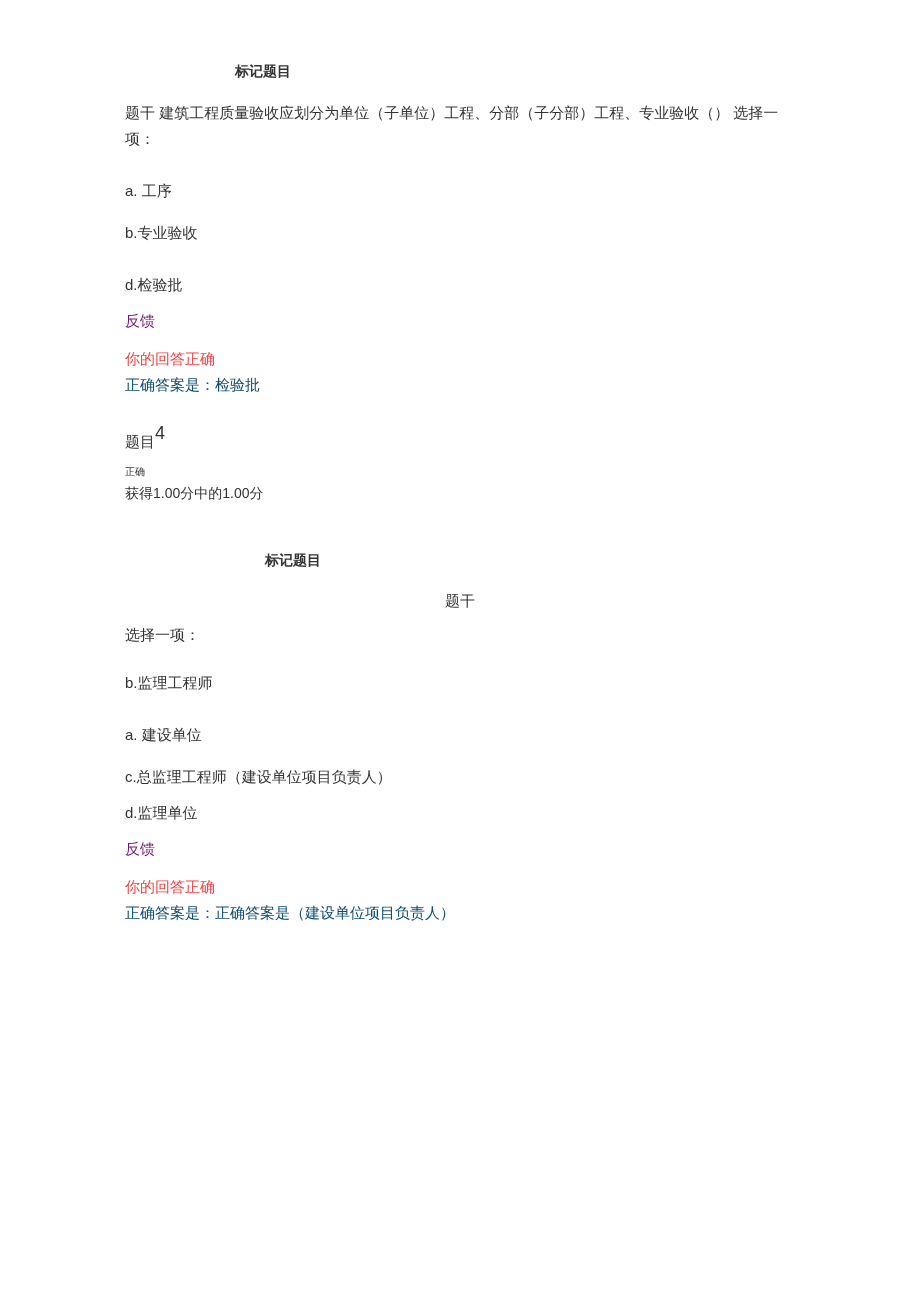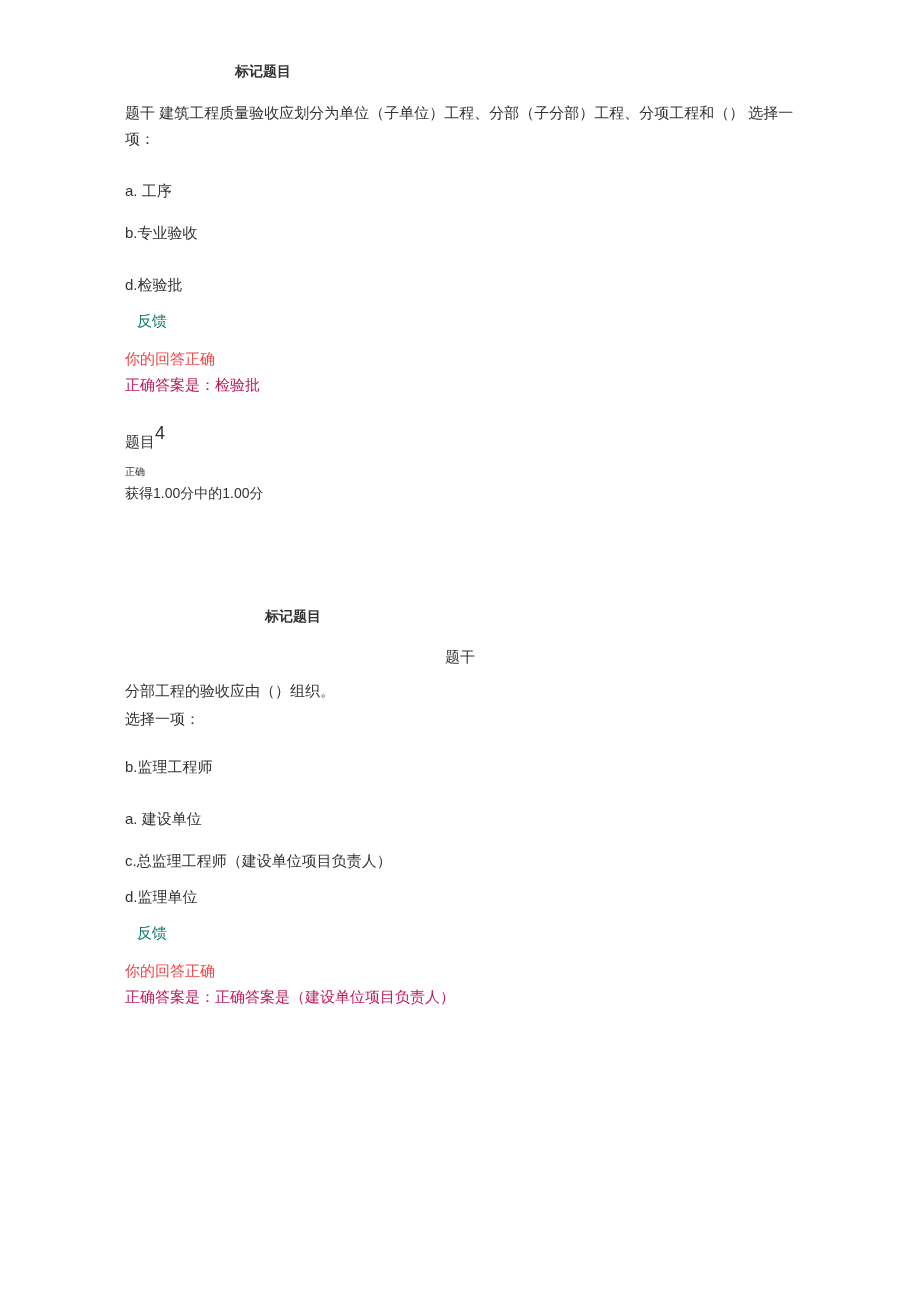--- a/index.html
+++ b/index.html
@@ -26,49 +26,48 @@
       margin-bottom: 28px;
       line-height: 1.7;
     }
     .option {
       margin-bottom: 28px;
     }
     .option-a {
       margin-bottom: 18px;
     }
     .feedback-header {
-      color: #0f766e;
+      color: #701a75;
       margin-bottom: 14px;
-      margin-left: 12px;
     }
     .feedback-result {
       color: #ef4444;
       margin-bottom: 2px;
       margin-top: 14px;
     }
     .correct-answer {
-      color: #be185d;
+      color: #0c4a6e;
       margin-bottom: 24px;
     }
     .question-num {
       margin-bottom: 10px;
     }
     .question-num .num {
       font-size: 18px;
       vertical-align: super;
       position: relative;
       top: -2px;
     }
     .status-line {
       font-size: 10px;
       margin-bottom: 2px;
     }
     .score-line {
       font-size: 14px;
-      margin-bottom: 100px;
+      margin-bottom: 44px;
     }
     .stem-label {
       margin-bottom: 10px;
       text-align: center;
     }
     .stem-text {
       margin-bottom: 4px;
     }
     .select-prompt {
       margin-bottom: 24px;
@@ -77,21 +76,21 @@
       margin-bottom: 12px;
     }
   </style>
 </head>
 <body>
 
 <div>
 
   <div class="mark-label">标记题目</div>
 
-  <div class="question-stem">题干  建筑工程质量验收应划分为单位（子单位）工程、分部（子分部）工程、分项工程和（）  选择一项：</div>
+  <div class="question-stem">题干  建筑工程质量验收应划分为单位（子单位）工程、分部（子分部）工程、专业验收（）  选择一项：</div>
 
   <div class="option option-a">a.      工序</div>
   <div class="option">b.专业验收</div>
   <div class="option gap-sm">d.检验批</div>
 
   <div class="feedback-header">反馈</div>
   <div class="feedback-result">你的回答正确</div>
   <div class="correct-answer">正确答案是：检验批</div>
 
 </div>
@@ -101,21 +100,20 @@
   <div class="question-num">
     <span>题目</span><span class="num">4</span>
   </div>
 
   <div class="status-line">正确</div>
   <div class="score-line">获得1.00分中的1.00分</div>
 
   <div class="mark-label" style="margin-left:140px;">标记题目</div>
 
   <div class="stem-label">题干</div>
-  <div class="stem-text">分部工程的验收应由（）组织。</div>
   <div class="select-prompt">选择一项：</div>
 
   <div class="option">b.监理工程师</div>
   <div class="option option-a">a.      建设单位</div>
   <div class="option gap-sm">c.总监理工程师（建设单位项目负责人）</div>
   <div class="option gap-sm">d.监理单位</div>
 
   <div class="feedback-header">反馈</div>
   <div class="feedback-result">你的回答正确</div>
   <div class="correct-answer">正确答案是：正确答案是（建设单位项目负责人）</div>

